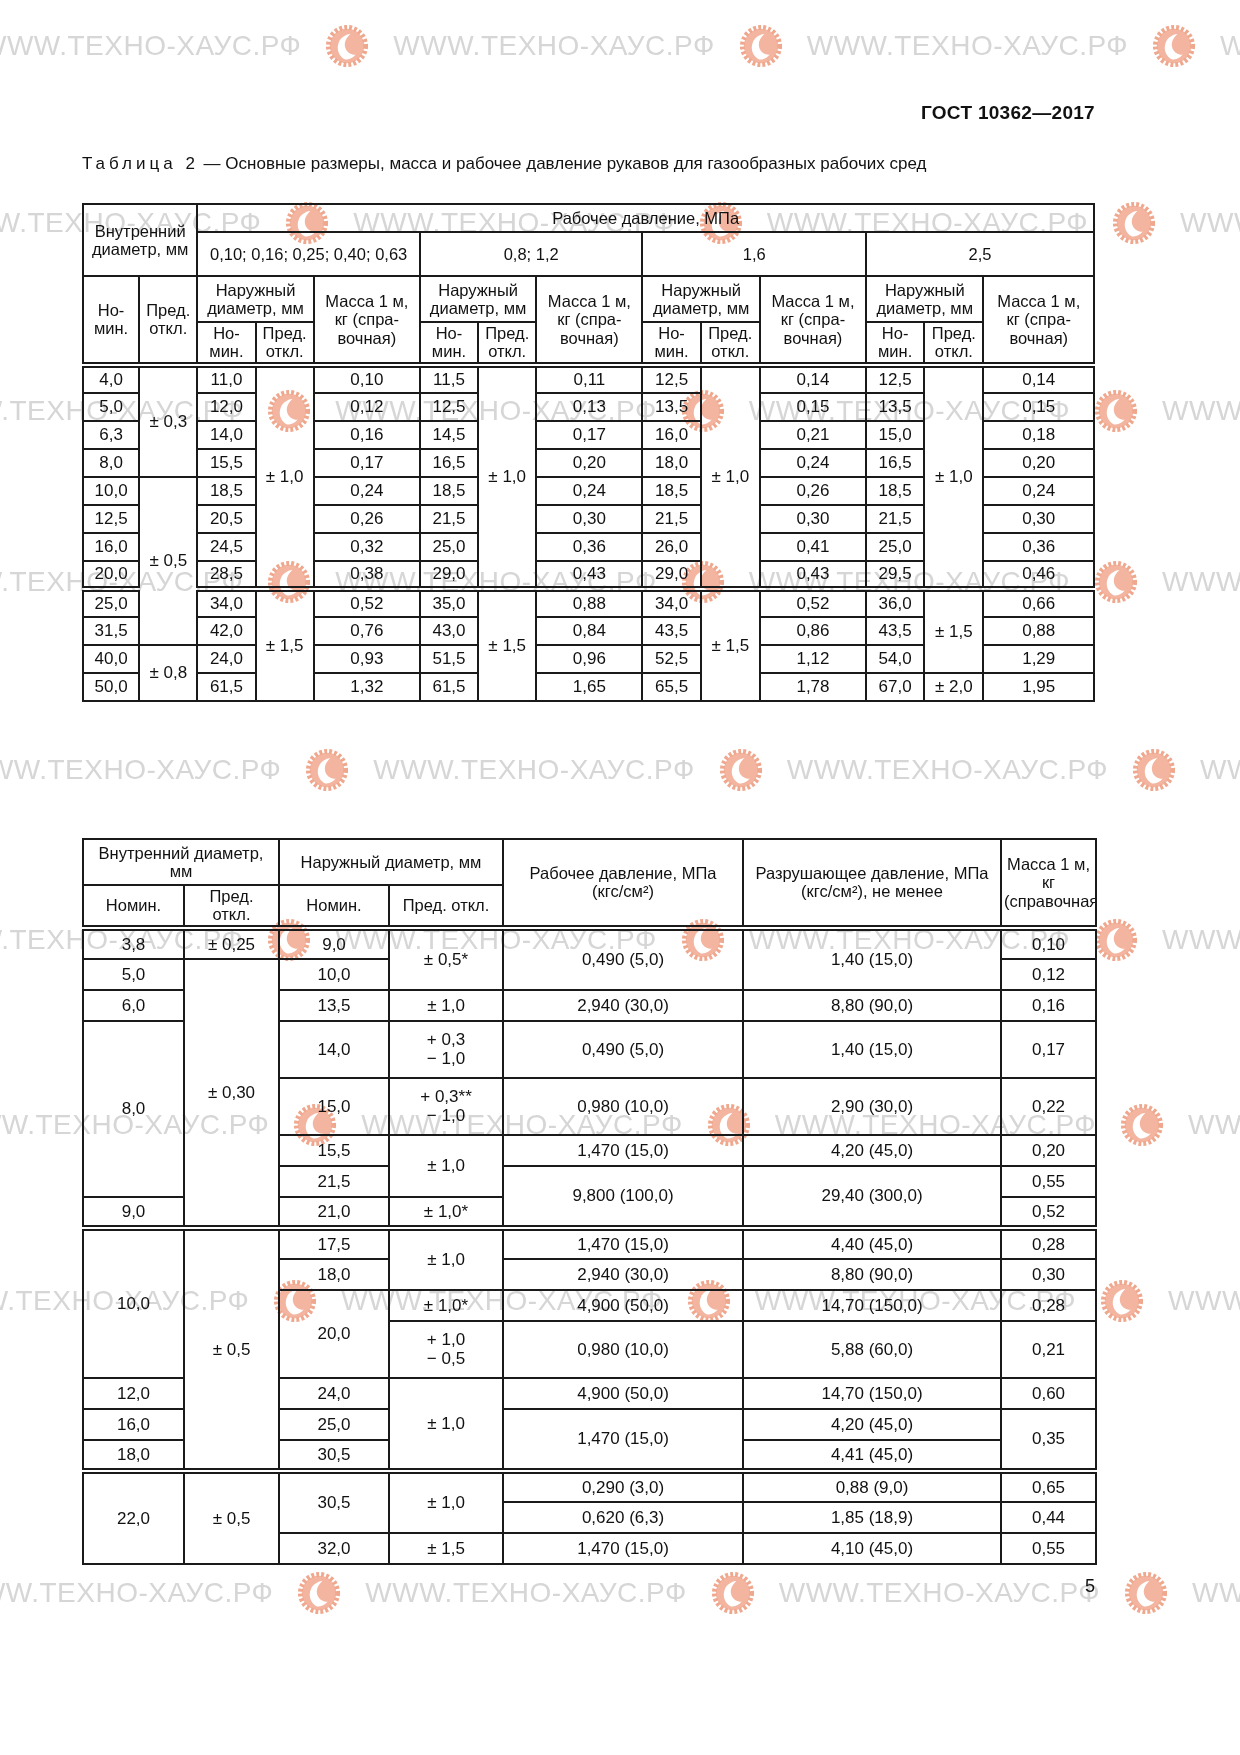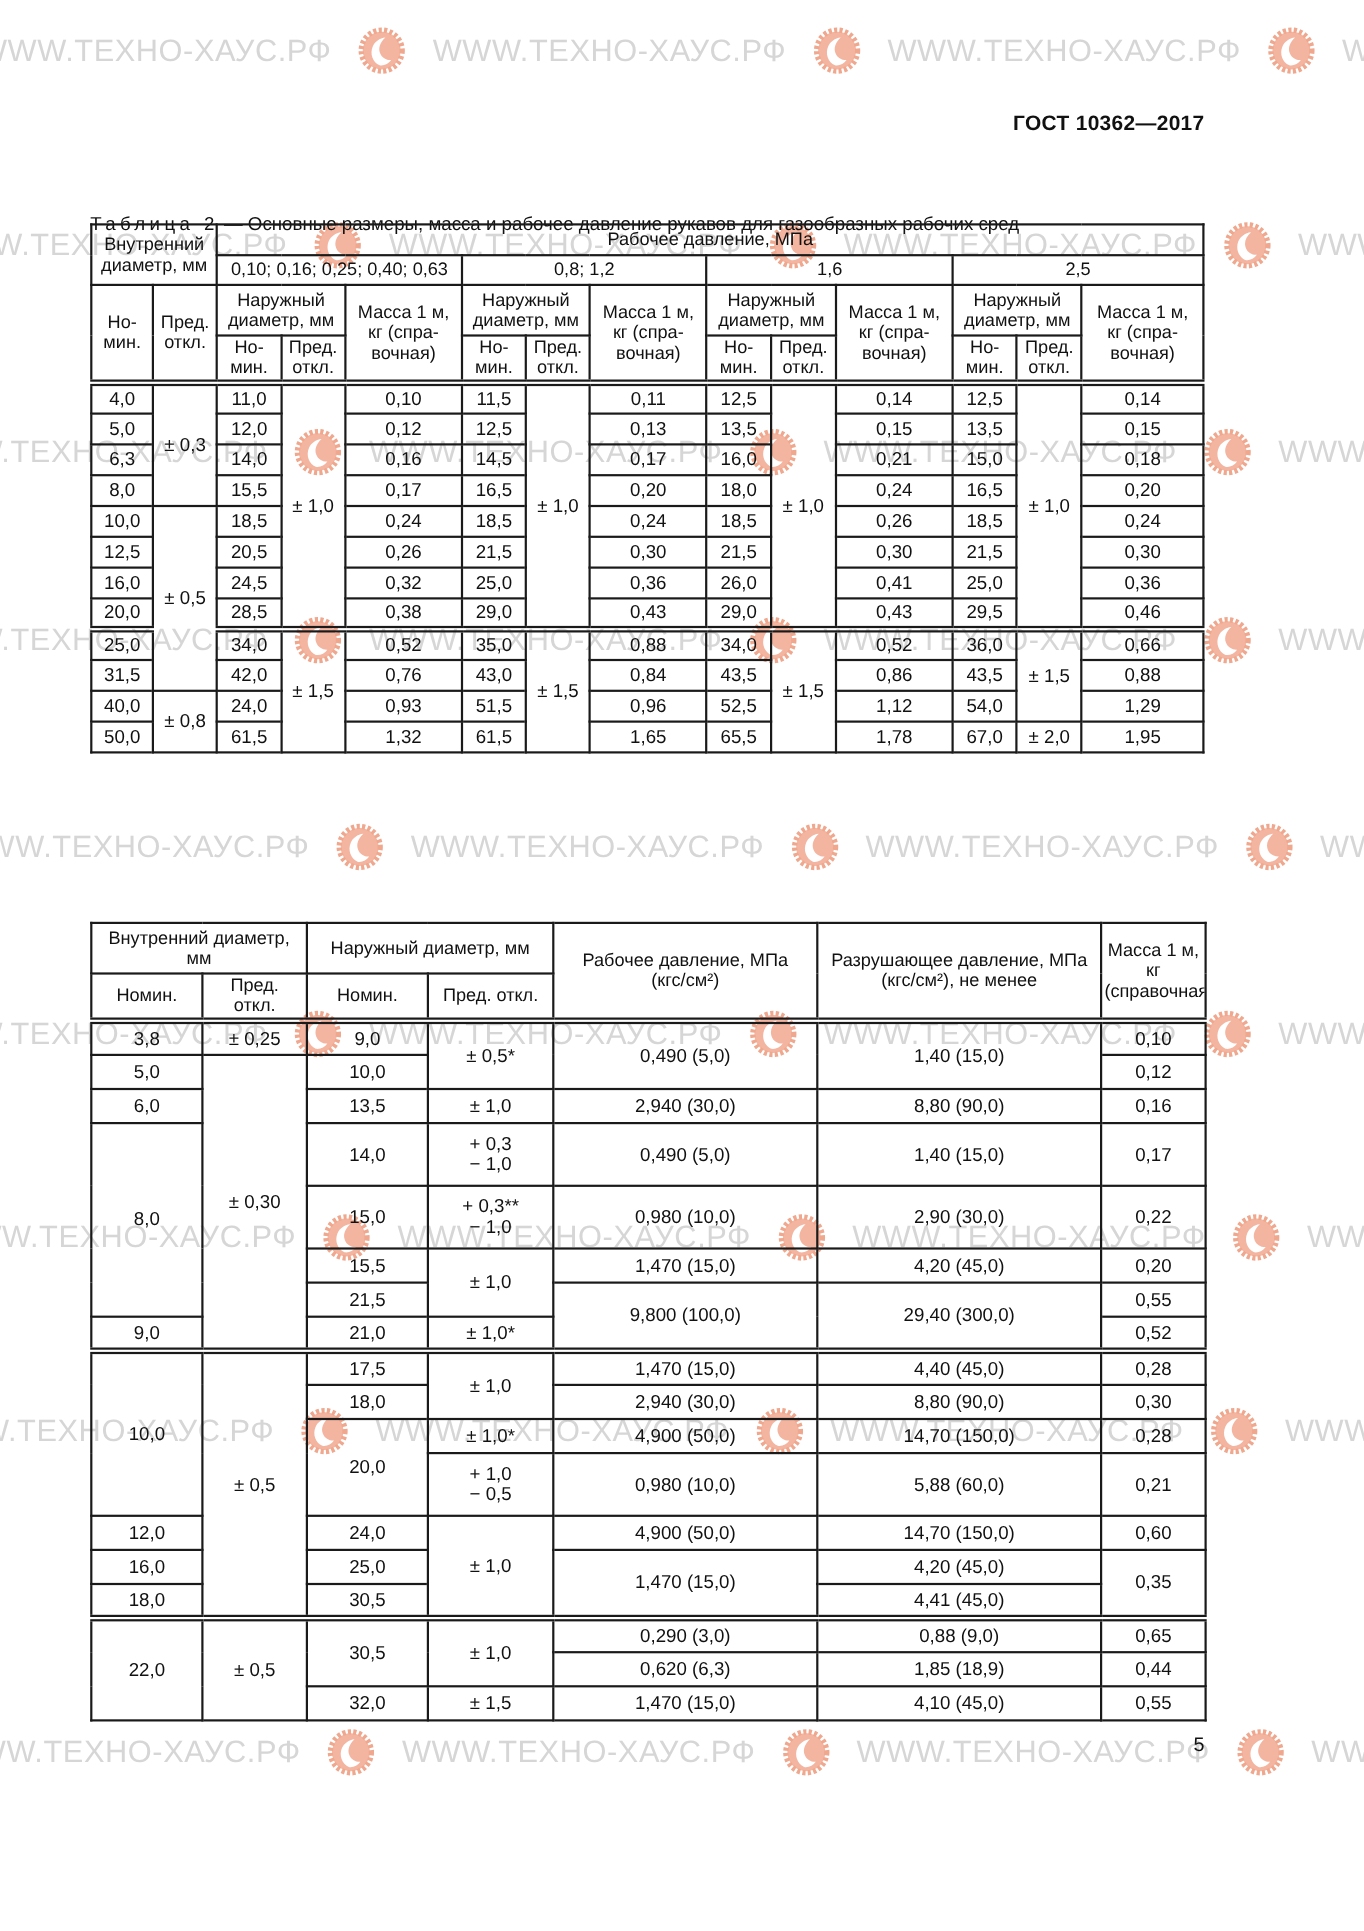--- a/index.html
+++ b/index.html
@@ -12,36 +12,36 @@
   .wm-layer { position:absolute; inset:0; z-index:0; }
   .wm-row { position:absolute; display:flex; align-items:center; white-space:nowrap; height:48px; }
   .wm-text { font-size:28px; color:#d6d6d6; letter-spacing:0.5px; margin-right:24px; }
   .wm-logo { width:44px; height:44px; margin-right:24px; flex:none; }
   
   .content { position:absolute; inset:0; z-index:1; }
   .gost-header {
     position:absolute; top:102px; left:82px; width:1013px;
     text-align:right; font-weight:bold; font-size:19px; letter-spacing:0.3px;
   }
-  .caption { position:absolute; left:82px; width:1013px; font-size:17px; line-height:1.25;margin-top:40px; }
+  .caption { position:absolute; left:82px; width:1013px; font-size:17px; line-height:1.25; }
   .caption .cap-label { letter-spacing:4px; }
   #caption-2 { top:153px; }
   #caption-3 { top:797px; }
   table { position:absolute; left:82px; border-collapse:collapse; table-layout:fixed; background:transparent; }
   #table2 { top:203px; width:1013px; }
   #table3 { top:838px; width:1013px; }
   th, td {
     border:2px solid #1a1a1a; text-align:center; vertical-align:middle;
     padding:1px 2px; white-space:pre-line; line-height:1.12; overflow:hidden;
   }
   th { font-weight:normal; font-size:16.5px; }
   td { font-size:17px; }
   
   #table2 thead tr:nth-child(1) { height:28px; }
-  #table2 thead tr:nth-child(2) { height:27px; }
+  #table2 thead tr:nth-child(2) { height:44px; }
   #table2 thead tr:nth-child(3) { height:46px; }
   #table2 thead tr:nth-child(4) { height:38px; }
   #table2 tbody tr { height:28px; }
   #table3 thead tr:nth-child(1) { height:46px; }
   #table3 thead tr:nth-child(2) { height:42px; }
   #table3 tbody tr { height:31px; }
   #table3 tbody tr.tall { height:57px; }
   
   #table2 tbody tr:first-child td,
   #table3 tbody tr:first-child td { border-top:6px double #1a1a1a; }

